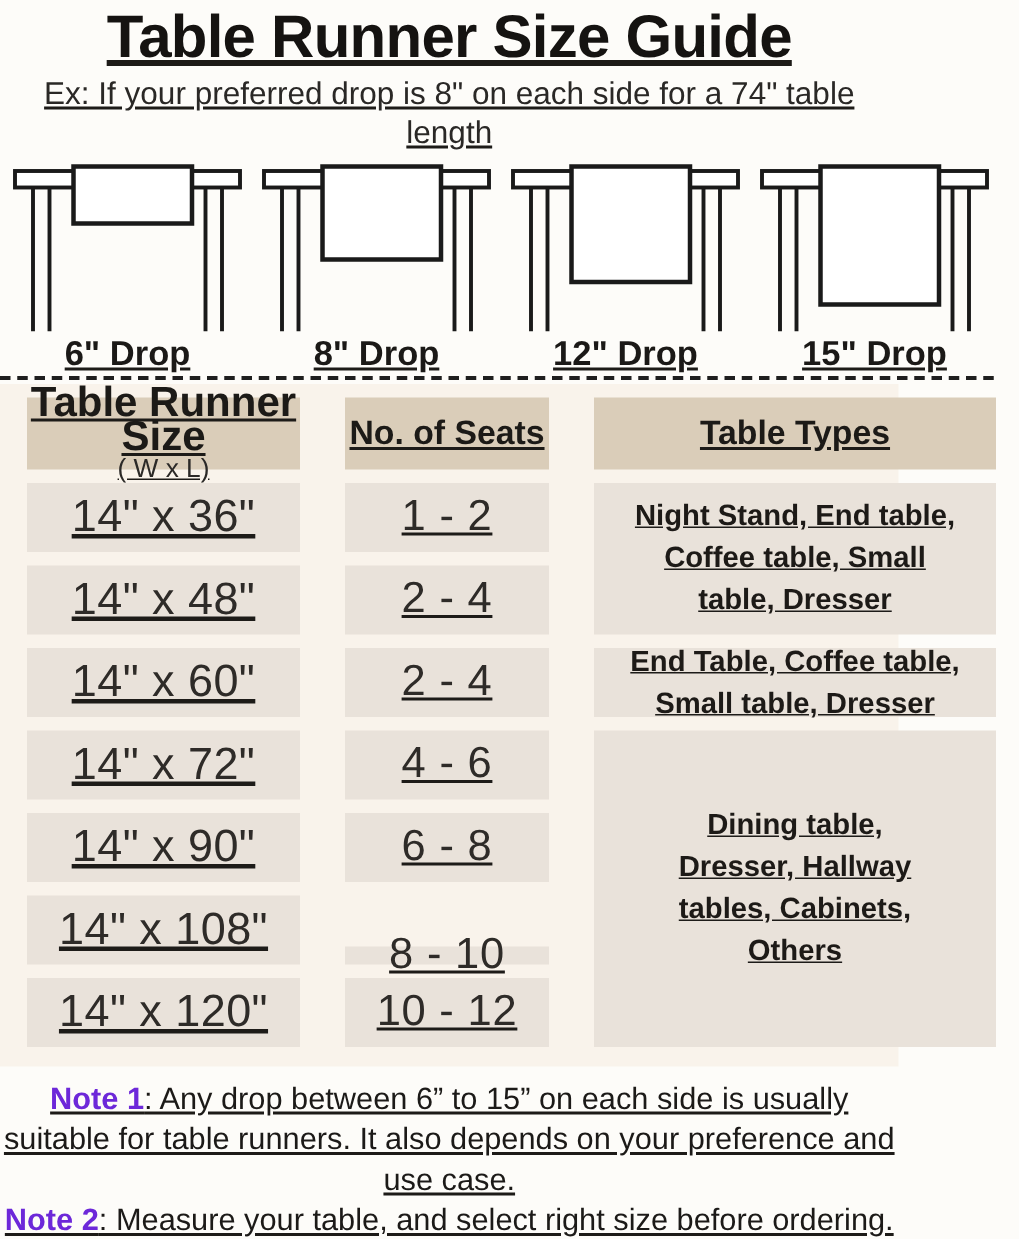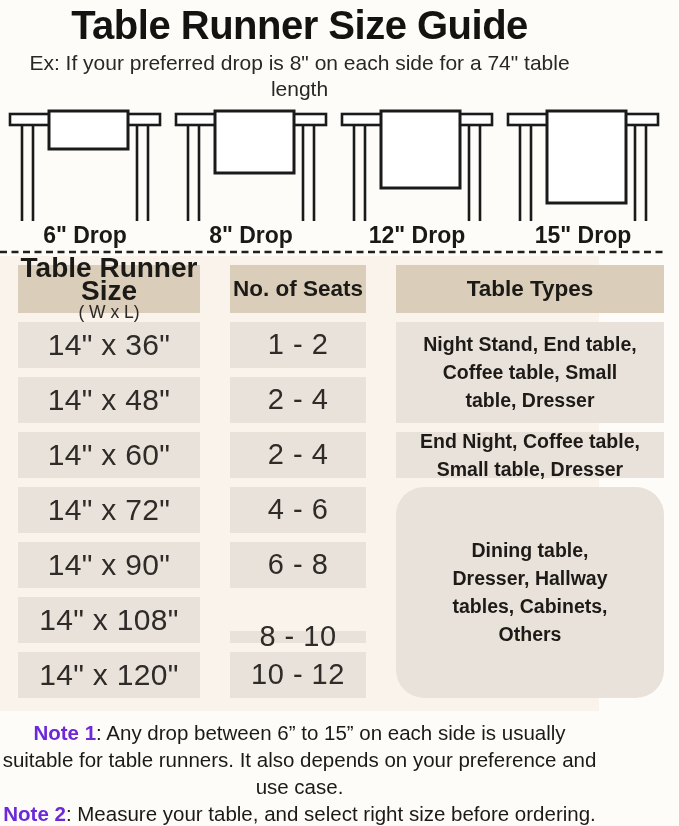--- a/index.html
+++ b/index.html
@@ -2,21 +2,21 @@
 <html><head>
 <meta charset="utf-8">
 <style>
   html,body{margin:0;padding:0;}
   body{
     width:679px;height:826px;overflow:hidden;
     background:#fdfcf9;
     font-family:"Liberation Sans", sans-serif;
     color:#1d1b18;
   }
-  .page{width:599px;height:826px;position:relative;}
+  .page{width:599px;height:826px;position:relative;text-decoration:underline;}
 
   
   .title{
     text-align:center;
     font-size:40px;font-weight:800;letter-spacing:-0.5px;
     color:#151311;
     padding-top:3px;line-height:1.12;
   }
   .subline{
     text-align:center;
@@ -75,21 +75,21 @@
   .c1r1{grid-column:1;grid-row:1;} .c2r1{grid-column:2;grid-row:1;} .c3r1{grid-column:3;grid-row:1;}
   .c1r2{grid-column:1;grid-row:2;} .c2r2{grid-column:2;grid-row:2;}
   .c1r3{grid-column:1;grid-row:3;} .c2r3{grid-column:2;grid-row:3;}
   .c1r4{grid-column:1;grid-row:4;} .c2r4{grid-column:2;grid-row:4;}
   .c1r5{grid-column:1;grid-row:5;} .c2r5{grid-column:2;grid-row:5;}
   .c1r6{grid-column:1;grid-row:6;} .c2r6{grid-column:2;grid-row:6;}
   .c1r7{grid-column:1;grid-row:7;} .c2r7{grid-column:2;grid-row:7;margin-top:34px;}
   .c1r8{grid-column:1;grid-row:8;} .c2r8{grid-column:2;grid-row:8;}
   .typesA{grid-column:3;grid-row:2 / span 2;}
   .typesB{grid-column:3;grid-row:4;}
-  .typesC{grid-column:3;grid-row:5 / span 4;border-radius:28px;}
+  .typesC{grid-column:3;grid-row:5 / span 4;}
 
   
   .notes{
     margin:8px auto 0;max-width:668px;
     text-align:center;
     font-size:20.5px;line-height:27px;color:#1c1a18;
   }
   .notes p{margin:0;}
   .notes b{font-weight:700;color:#6d28d9;}
 </style>
@@ -183,21 +183,21 @@
 
       <div class="cell size-cell c1r7">14" x 108"</div>
       <div class="cell seats-cell c2r7">8 - 10</div>
 
       <div class="cell size-cell c1r8">14" x 120"</div>
       <div class="cell seats-cell c2r8">10 - 12</div>
 
       <div class="cell types-cell typesA">Night Stand, End table,
 Coffee table, Small
 table, Dresser</div>
-      <div class="cell types-cell typesB">End Night, Coffee table,
+      <div class="cell types-cell typesB">End Table, Coffee table,
 Small table, Dresser</div>
       <div class="cell types-cell typesC">Dining table,
 Dresser, Hallway
 tables, Cabinets,
 Others</div>
 
     </div>
   </div>
 
   <div class="notes">

